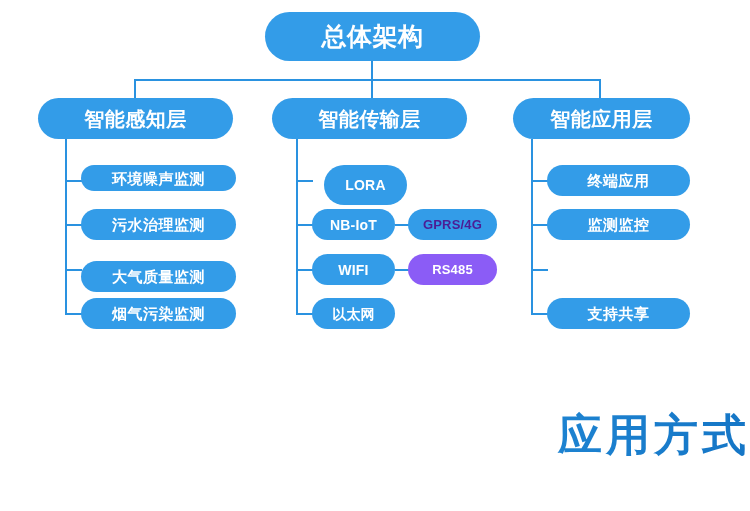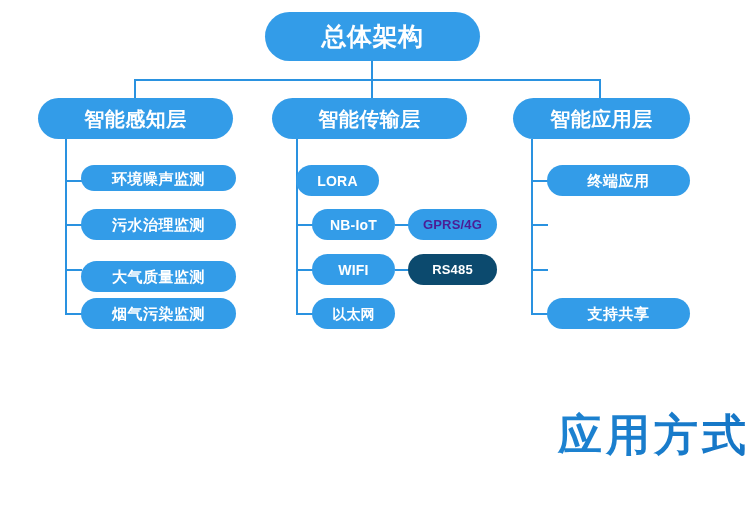--- a/index.html
+++ b/index.html
@@ -113,38 +113,39 @@
 
   <div class="pill layer" style="left: 272px; top: 98px; width: 195px; height: 41px; background: rgb(51, 156, 232); color: rgb(255, 255, 255);">智能传输层</div>
 
   <div class="line v" style="left: 296px; top: 139px; height: 175px; background: rgb(42, 146, 224);"></div>
 
   <div class="line h" style="left: 296px; top: 180px; width: 17px; background: rgb(42, 146, 224);"></div>
   <div class="line h" style="left: 296px; top: 224px; width: 17px; background: rgb(42, 146, 224);"></div>
   <div class="line h" style="left: 296px; top: 269px; width: 17px; background: rgb(42, 146, 224);"></div>
   <div class="line h" style="left: 296px; top: 313px; width: 17px; background: rgb(42, 146, 224);"></div>
 
-  <div class="pill leaf-en" style="left: 296px; top: 165px; width: 83px; height: 31px; background: rgb(51, 156, 232); color: rgb(255, 255, 255);">LORA</div>
+  <div class="pill leaf-en" style="left: 324px; top: 165px; width: 83px; height: 40px; background: rgb(51, 156, 232); color: rgb(255, 255, 255);">LORA</div>
   <div class="pill leaf-en" style="left: 312px; top: 209px; width: 83px; height: 31px; background: rgb(51, 156, 232); color: rgb(255, 255, 255);">NB-IoT</div>
   <div class="pill leaf-en" style="left: 312px; top: 254px; width: 83px; height: 31px; background: rgb(51, 156, 232); color: rgb(255, 255, 255);">WIFI</div>
   <div class="pill leaf-en" style="left: 312px; top: 298px; width: 83px; height: 31px; background: rgb(51, 156, 232); color: rgb(255, 255, 255);">以太网</div>
 
   <div class="line h" style="left: 395px; top: 224px; width: 14px; background: rgb(42, 146, 224);"></div>
   <div class="pill side" style="left: 408px; top: 209px; width: 89px; height: 31px; background: rgb(51, 156, 232); color: #4c1d95;">GPRS/4G</div>
 
   <div class="line h" style="left: 395px; top: 269px; width: 14px; background: rgb(42, 146, 224);"></div>
-  <div class="pill side" style="left: 408px; top: 254px; width: 89px; height: 31px; background: #0c4a6e; color: rgb(255, 255, 255);">RS485</div>
+  <div class="pill side" style="left: 408px; top: 254px; width: 89px; height: 31px; background: #8b5cf6; color: rgb(255, 255, 255);">RS485</div>
 
   <div class="pill layer" style="left: 513px; top: 98px; width: 177px; height: 41px; background: rgb(51, 156, 232); color: rgb(255, 255, 255);">智能应用层</div>
 
   <div class="line v" style="left: 531px; top: 139px; height: 175px; background: rgb(42, 146, 224);"></div>
 
   <div class="line h" style="left: 531px; top: 180px; width: 17px; background: rgb(42, 146, 224);"></div>
   <div class="line h" style="left: 531px; top: 224px; width: 17px; background: rgb(42, 146, 224);"></div>
   <div class="line h" style="left: 531px; top: 269px; width: 17px; background: rgb(42, 146, 224);"></div>
   <div class="line h" style="left: 531px; top: 313px; width: 17px; background: rgb(42, 146, 224);"></div>
 
   <div class="pill leaf" style="left: 547px; top: 165px; width: 143px; height: 31px; background: rgb(51, 156, 232); color: rgb(255, 255, 255);">终端应用</div>
+  <div class="pill leaf" style="left: 547px; top: 209px; width: 143px; height: 31px; background: rgb(51, 156, 232); color: rgb(255, 255, 255);">监测监控</div>
   <div class="pill leaf" style="left: 547px; top: 298px; width: 143px; height: 31px; background: rgb(51, 156, 232); color: rgb(255, 255, 255);">支持共享</div>
 
   <div id="bottom-heading" style="background-image: linear-gradient(90deg, rgb(69, 174, 228) 0%, rgb(46, 155, 223) 40%, rgb(30, 132, 210) 72%, rgb(21, 118, 198) 100%);">应用方式</div>
 
 </div>
 
 </body></html>

